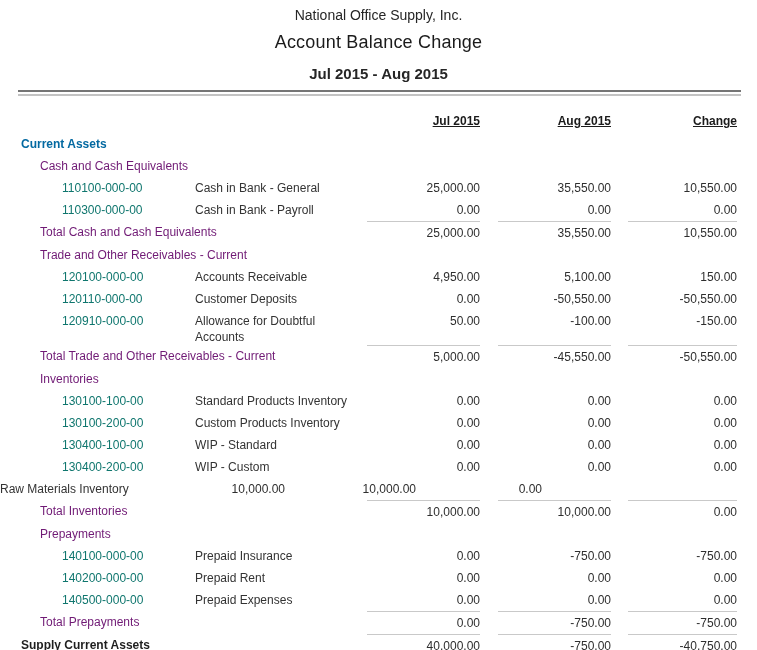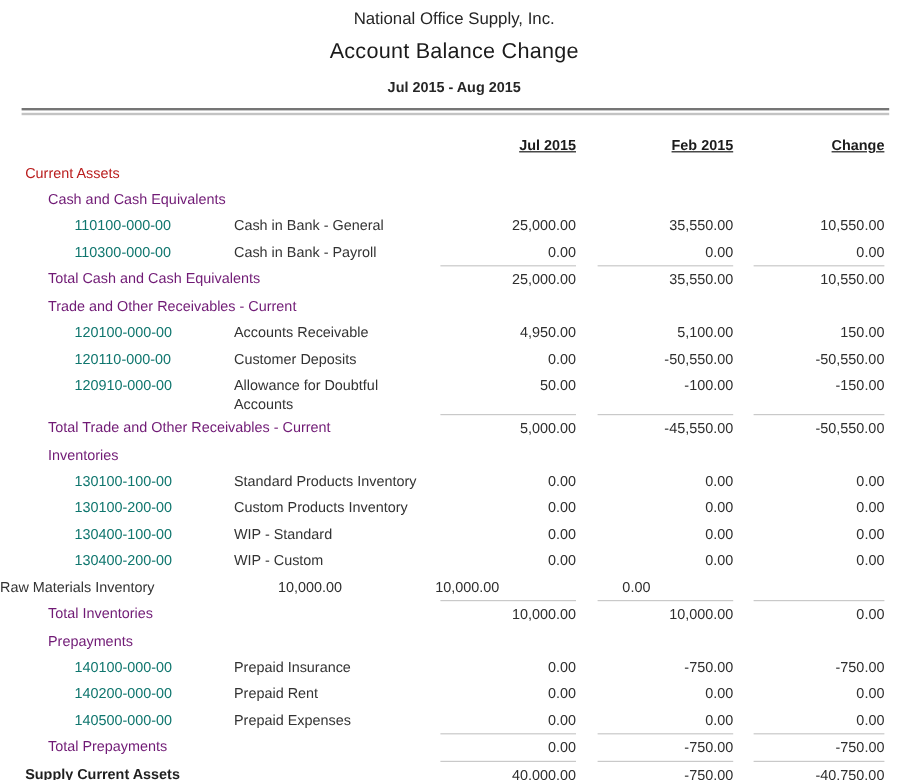--- a/index.html
+++ b/index.html
@@ -6,21 +6,21 @@
   body {
     width:757px; height:650px; overflow:hidden;
     background:#ffffff;
     font-family:"Liberation Sans", sans-serif;
     color:#333333;
     position:relative;
   }
   .hdr { text-align:center; }
   .company { padding-top:6px; font-size:14px; color:#262626; line-height:18px; }
   .title   { margin-top:3px; font-size:18px; color:#1b1b1b; line-height:31px; letter-spacing:0.2px; }
-  .period  { margin-top:8px; font-size:12px; font-weight:bold; color:#262626; line-height:15px; }
+  .period  { margin-top:8px; font-size:15px; font-weight:bold; color:#262626; line-height:15px; }
   .double-rule {
     margin:9px 16px 0 18px;
     height:2px;
     border-top:2px solid #757575;
     border-bottom:2px solid #c3c3c3;
   }
   .tbl { padding-top:13px; }
   .row { display:flex; align-items:flex-start; min-height:22px; }
   .cell { line-height:22px; font-size:12px; }
   
@@ -29,21 +29,21 @@
   .c-desc   { width:172px; line-height:16px; padding-top:3px; color:#333333; }
   .c-label  { color:#701a75; }
   .c-num    { text-align:right; color:#2e2e2e; }
   .c-jul    { width:113px; }
   .c-aug    { width:113px; margin-left:18px; }
   .c-change { width:109px; margin-left:17px; }
   
   .thead { font-weight:bold; height:24px; }
   .thead .cell { line-height:24px; }
   .colhead { text-decoration:underline; color:#1b1b1b; }
-  .t-section .c-label { margin-left:21px; width:346px; font-weight:normal; color:#b91c1c; }
+  .t-section .c-label { margin-left:21px; width:346px; font-weight:bold; color:#0369a1; }
   .t-group .c-label,
   .t-total .c-label   { margin-left:40px; width:327px; }
   .t-section-total .c-label { margin-left:21px; width:346px; font-weight:bold; color:#1f1f1f; }
   .t-total .c-num,
   .t-section-total .c-num { border-top:1px solid #c9c9c9; }
 </style>
 </head>
 <body>
 
 <div class="page">
@@ -53,21 +53,21 @@
     <div class="title">Account Balance Change</div>
     <div class="period">Jul 2015 - Aug 2015</div>
   </div>
 
   <div class="double-rule"></div>
 
   <div class="tbl">
     <div class="row thead">
       <div class="cell c-spacer"></div>
       <div class="cell c-num c-jul"><span class="colhead">Jul 2015</span></div>
-      <div class="cell c-num c-aug"><span class="colhead">Feb 2015</span></div>
+      <div class="cell c-num c-aug"><span class="colhead">Aug 2015</span></div>
       <div class="cell c-num c-change"><span class="colhead">Change</span></div>
     </div>
     <div id="rows">
         <div class="row t-section">
           <div class="cell c-label">Current Assets</div>
         </div>
         <div class="row t-group">
           <div class="cell c-label">Cash and Cash Equivalents</div>
         </div>
         <div class="row t-account">

